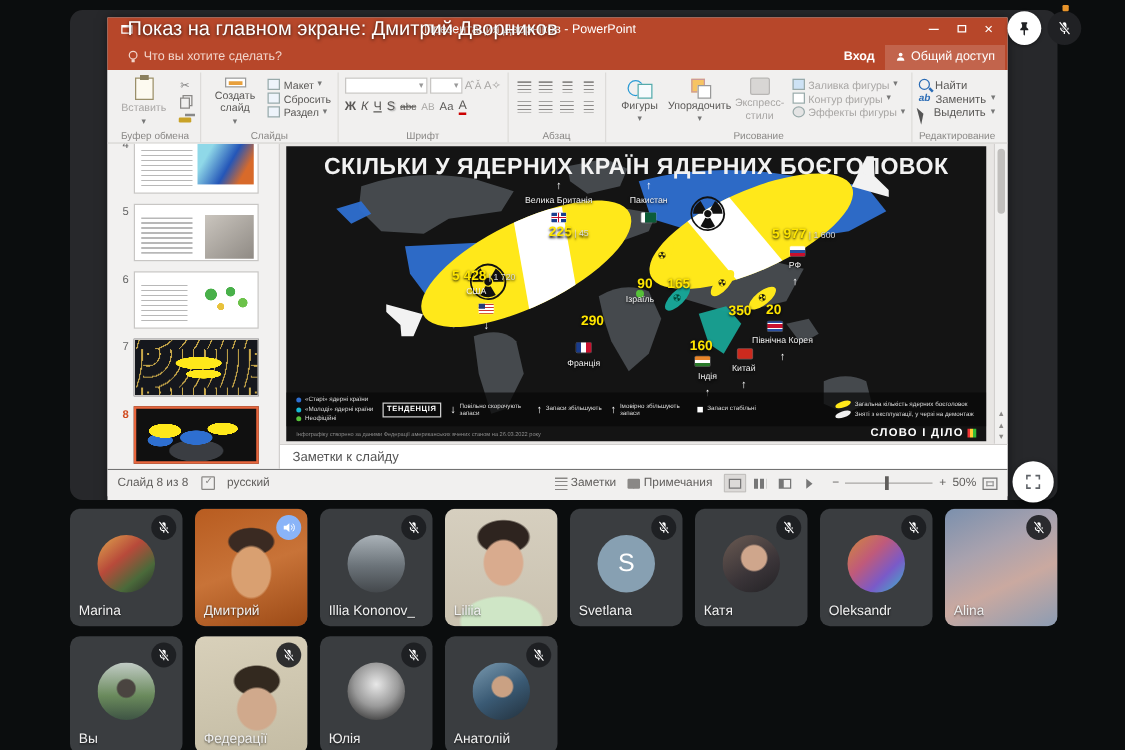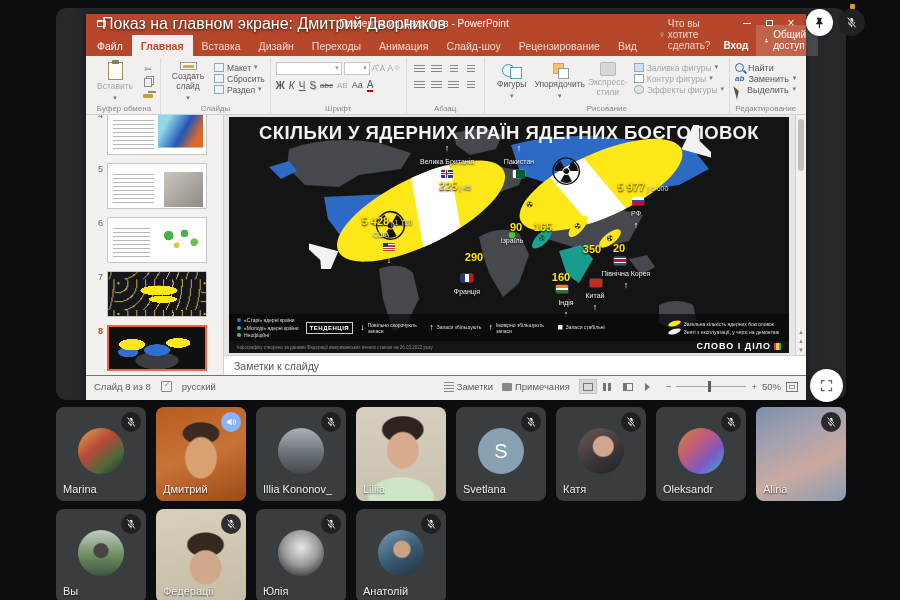--- a/index.html
+++ b/index.html
@@ -254,31 +254,20 @@
         <span class="wc wc-min">
             <i></i>
           </span>
         <span class="wc wc-rest">
             <i></i>
           </span>
         <span class="wc wc-close">×</span>
       </div>
 
       <div class="tabrow">
-        <div class="tabs">
-            <div class="tab file">Файл</div>
-            <div class="tab active">Главная</div>
-            <div class="tab">Вставка</div>
-            <div class="tab">Дизайн</div>
-            <div class="tab">Переходы</div>
-            <div class="tab">Анимация</div>
-            <div class="tab">Слайд-шоу</div>
-            <div class="tab">Рецензирование</div>
-            <div class="tab">Вид</div>
-          </div>
         <div class="tellme">
           <svg width="9" height="11" viewBox="0 0 10 12">
               <circle cx="5" cy="4.5" r="3.4" fill="none" stroke="#f2d5cb" stroke-width="1.1"></circle>
               <rect x="3.6" y="8.2" width="2.8" height="2.6" fill="#f2d5cb"></rect>
             </svg>
           <span>Что вы хотите сделать?</span>
         </div>
         <div class="spacer"></div>
         <span class="signin">Вход</span>
         <div class="sharebtn">

